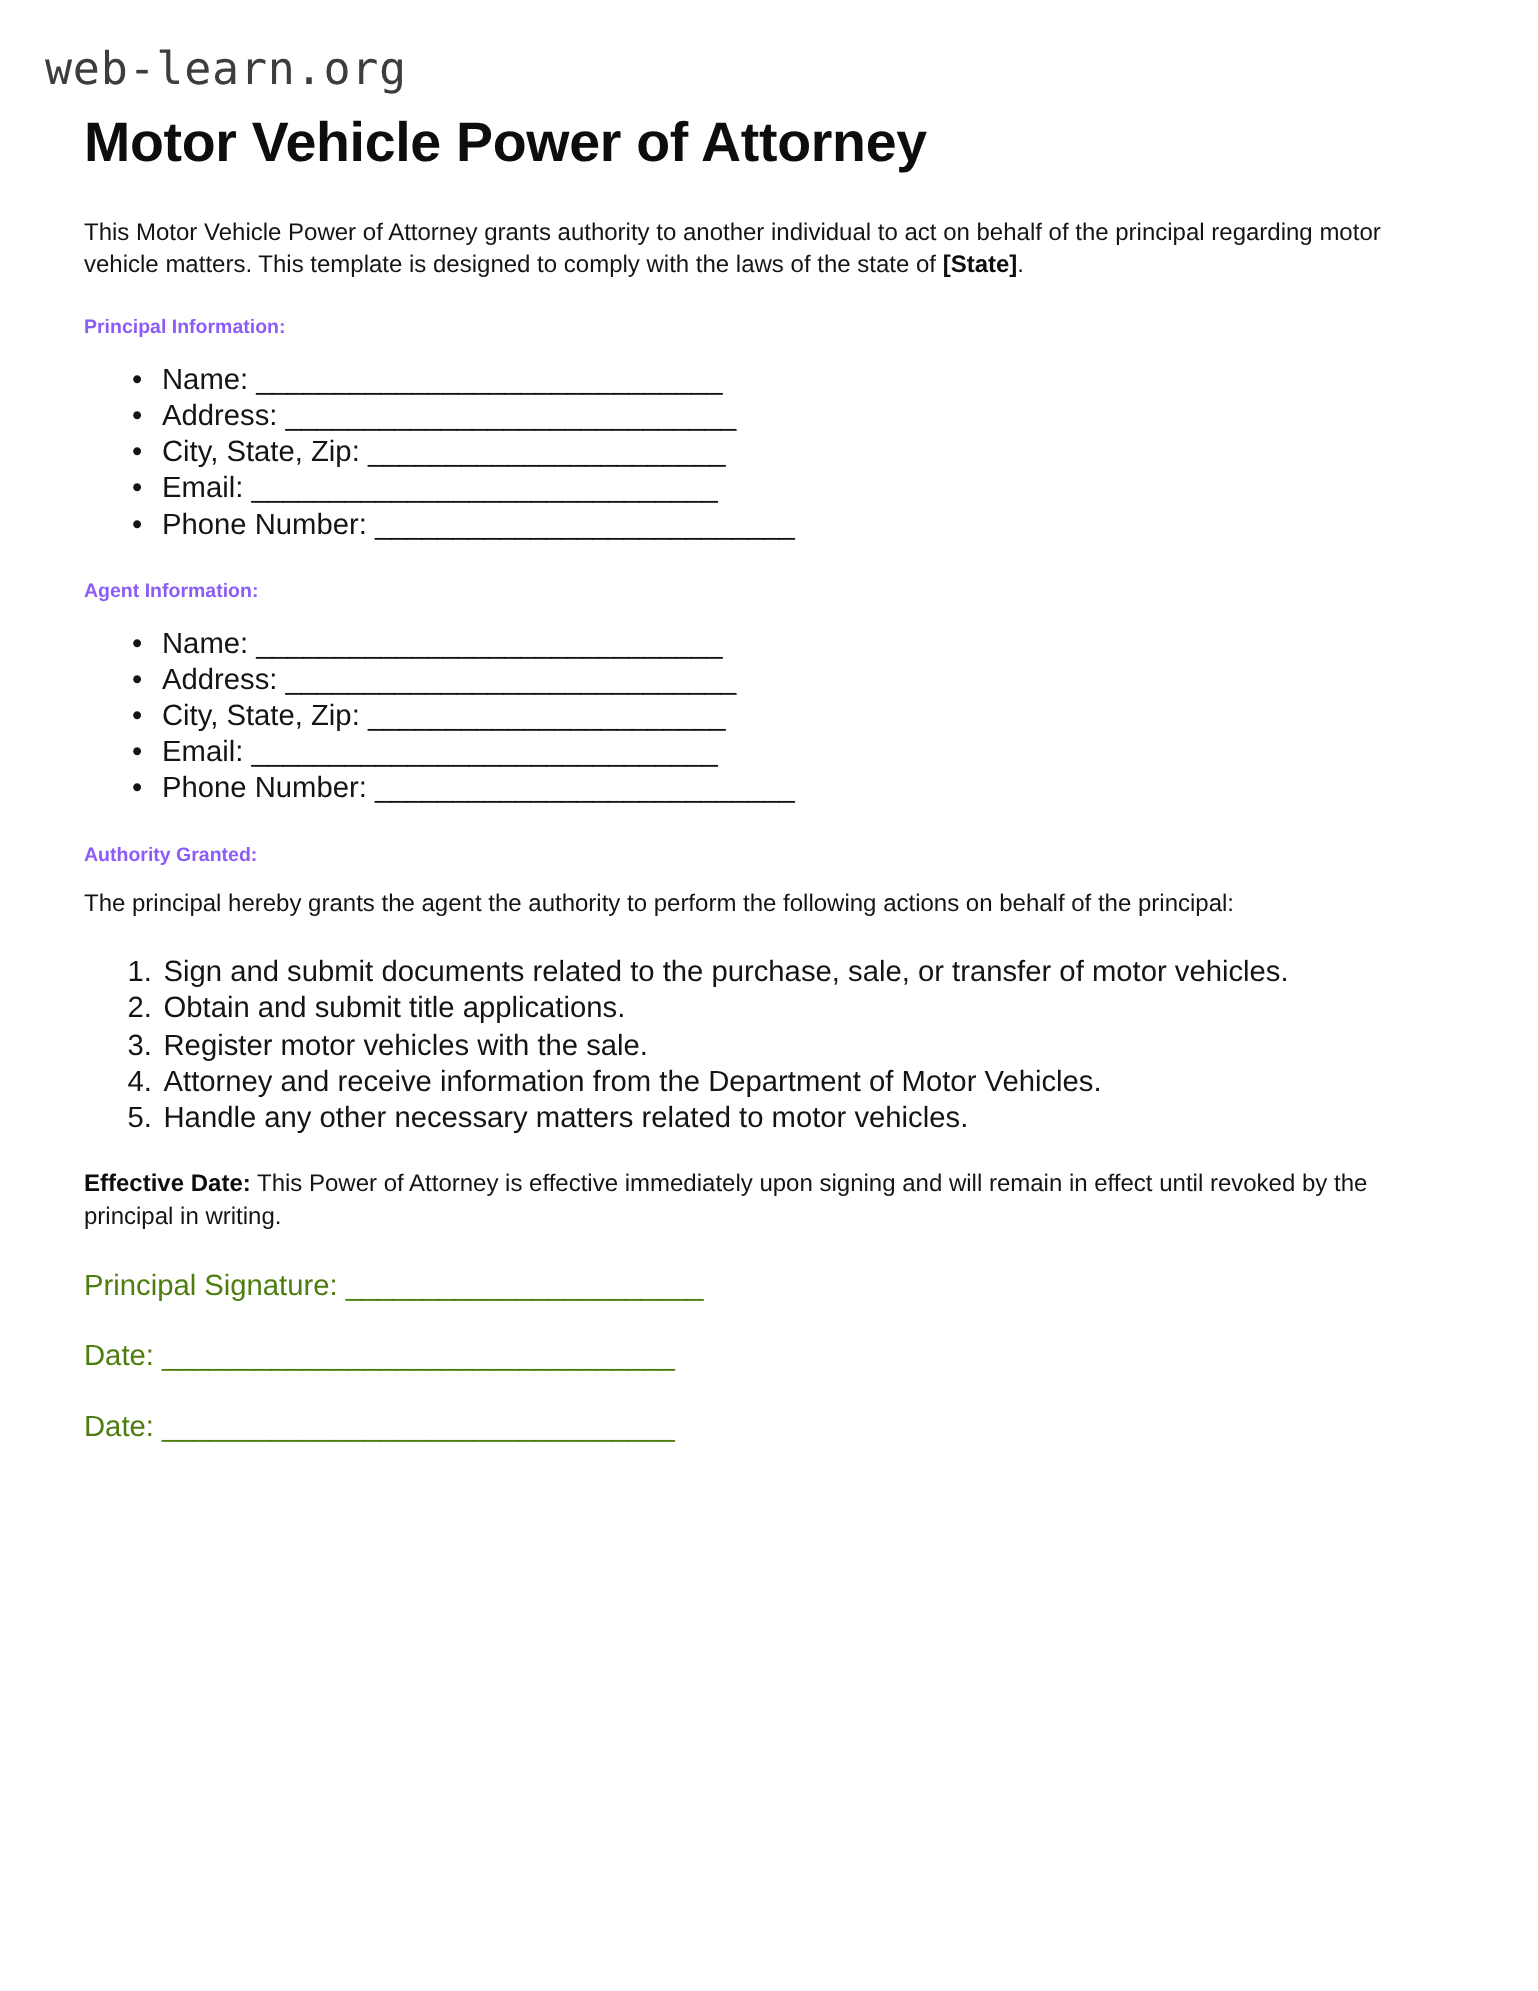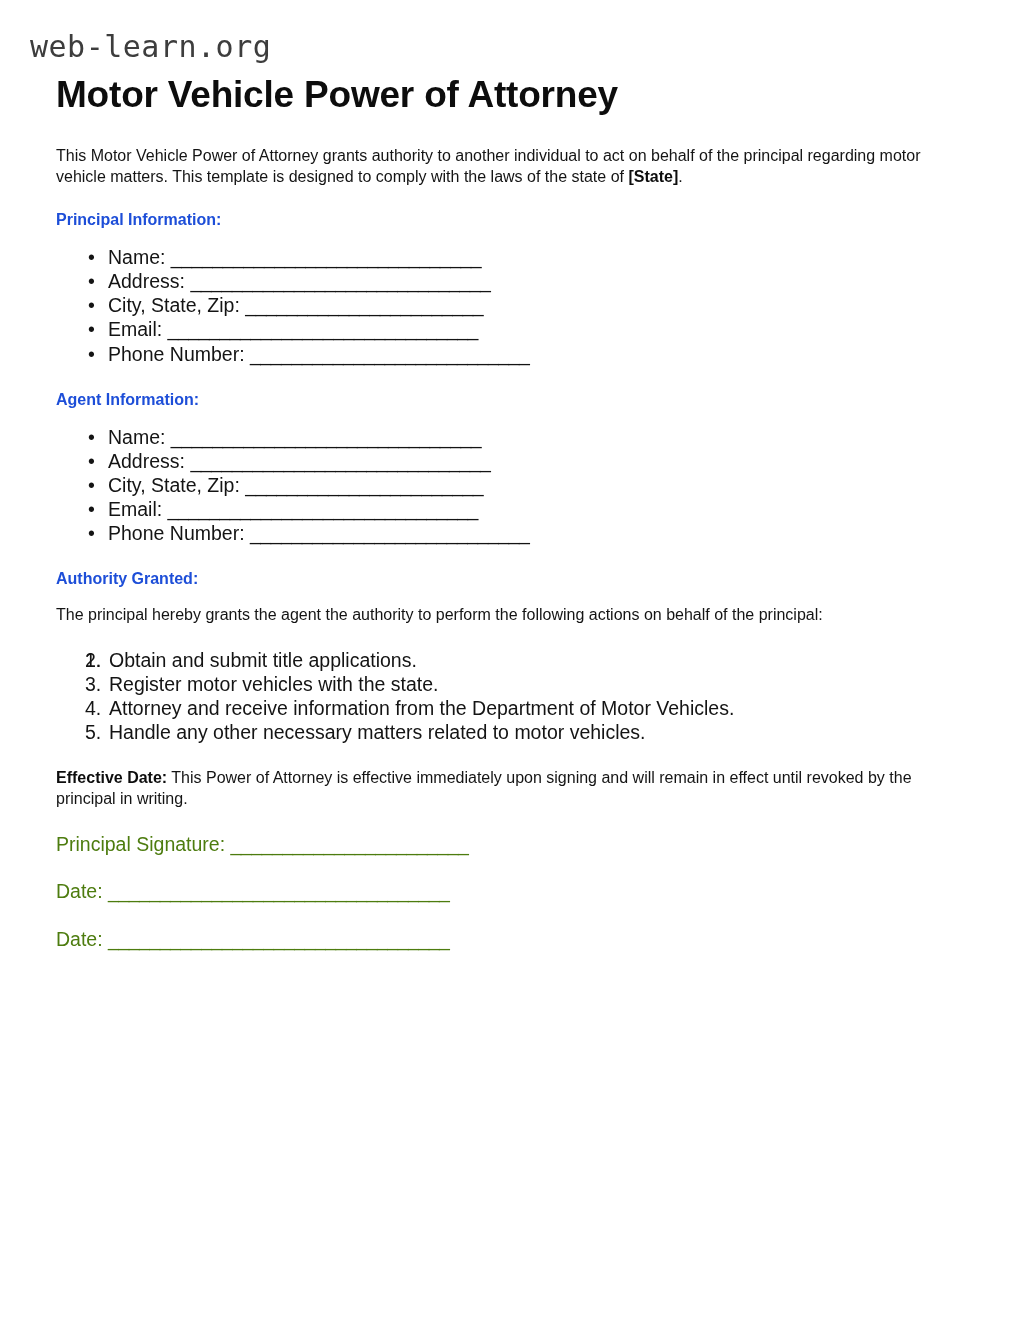--- a/index.html
+++ b/index.html
@@ -47,25 +47,25 @@
     letter-spacing: -0.2px;
     color: #0d0d0d;
   }
   p.para {
     font-size: 16px;
     line-height: 1.36;
     margin: 0 0 22px 0;
     color: #141414;
   }
   h2.section-head {
-    font-size: 16px;
+    font-size: 13px;
     font-weight: bold;
     line-height: 1.3;
     margin: 0 0 14px 0;
-    color: #1d4ed8;
+    color: #8b5cf6;
   }
   .bullet-list {
     list-style: none;
     margin: 0 0 24px 0;
     padding: 0;
   }
   .bullet-list li {
     position: relative;
     font-size: 19.5px;
     line-height: 1.24;
@@ -144,23 +144,23 @@
       <li><span class="bullet-dot">•</span><span>City, State, Zip:</span> <span class="blank">_______________________</span></li>
       <li><span class="bullet-dot">•</span><span>Email:</span> <span class="blank">______________________________</span></li>
       <li><span class="bullet-dot">•</span><span>Phone Number:</span> <span class="blank">___________________________</span></li>
     </ul>
 
     <h2 class="section-head">Authority Granted:</h2>
 
     <p class="para">The principal hereby grants the agent the authority to perform the following actions on behalf of the principal:</p>
 
     <ol class="num-list">
-      <li><span class="num">1.</span></li>
+      <li><span class="num">1.</span><span>Sign and submit documents related to the purchase, sale, or transfer of motor vehicles.</span></li>
       <li><span class="num">2.</span><span>Obtain and submit title applications.</span></li>
-      <li><span class="num">3.</span><span>Register motor vehicles with the state.</span></li>
+      <li><span class="num">3.</span><span>Register motor vehicles with the sale.</span></li>
       <li><span class="num">4.</span><span>Attorney and receive information from the Department of Motor Vehicles.</span></li>
       <li><span class="num">5.</span><span>Handle any other necessary matters related to motor vehicles.</span></li>
     </ol>
 
     <p class="para"><span class="b">Effective Date:</span><span> This Power of Attorney is effective immediately upon signing and will remain in effect until revoked by the principal in writing.</span></p>
 
 
 
     <div class="sigline"><span>Principal Signature:</span> <span class="blank">_______________________</span></div>
 

